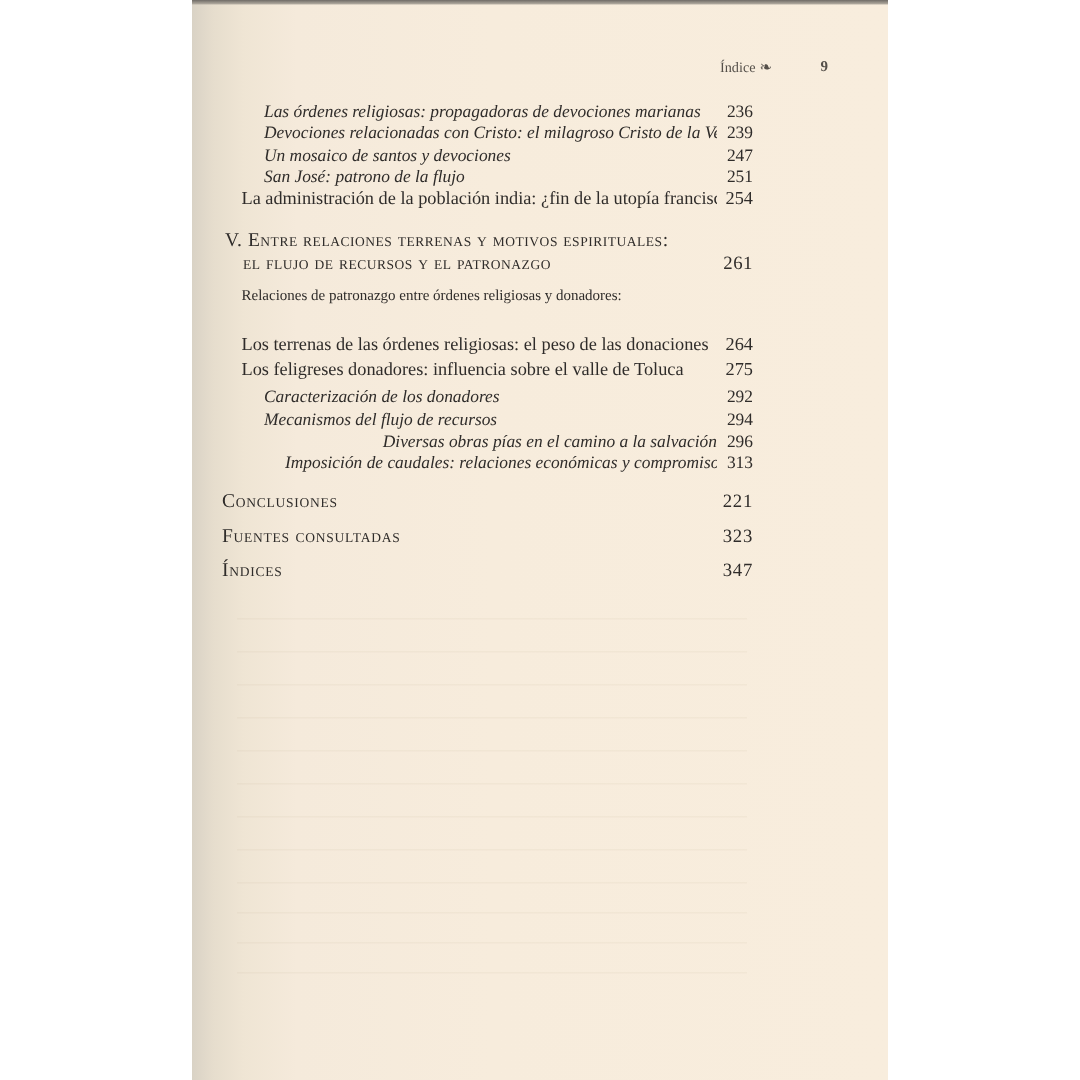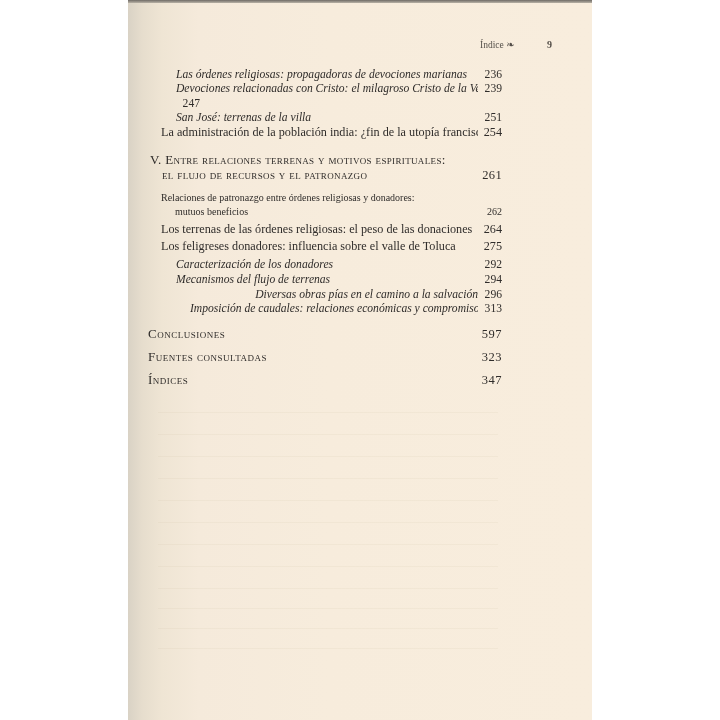--- a/index.html
+++ b/index.html
@@ -152,76 +152,73 @@
 
       <div class="entry it lvl-a" style="top:68px">
         <span class="label">Las órdenes religiosas: propagadoras de devociones marianas</span>
         <span class="pg" style="font-style:normal">236</span>
       </div>
       <div class="entry it lvl-a" style="top:82px">
         <span class="label">Devociones relacionadas con Cristo: el milagroso Cristo de la Veracruz</span>
         <span class="pg" style="font-style:normal">239</span>
       </div>
       <div class="entry it lvl-a" style="top:97px">
+        <span class="label">Un mosaico de santos y devociones</span>
         <span class="pg" style="font-style:normal">247</span>
       </div>
       <div class="entry it lvl-a" style="top:111px">
-        <span class="label">San José: terrenas de la villa</span>
+        <span class="label">San José: patrono de la flujo</span>
         <span class="pg" style="font-style:normal">251</span>
       </div>
       <div class="entry lvl-b" style="top:125px">
         <span class="label">La administración de la población india: ¿fin de la utopía franciscana?</span>
         <span class="pg">254</span>
       </div>
 
       <div class="chap" style="top:152px">
         <div>V. Entre relaciones terrenas y motivos espirituales:</div>
         <div class="chap-line2">
           <span>el flujo de recursos y el patronazgo</span>
           <span style="font-variant:normal;font-size:12.5px">261</span>
         </div>
       </div>
 
       <div class="wrap-entry" style="top:191px">
         <div>Relaciones de patronazgo entre órdenes religiosas y donadores:</div>
-        <div class="cont">
-          <span>mutuos beneficios</span>
-          <span>262</span>
-        </div>
       </div>
 
       <div class="entry lvl-b" style="top:222px">
         <span class="label">Los terrenas de las órdenes religiosas: el peso de las donaciones</span>
         <span class="pg">264</span>
       </div>
       <div class="entry lvl-b" style="top:239px">
         <span class="label">Los feligreses donadores: influencia sobre el valle de Toluca</span>
         <span class="pg">275</span>
       </div>
 
       <div class="entry it lvl-a" style="top:258px">
         <span class="label">Caracterización de los donadores</span>
         <span class="pg" style="font-style:normal">292</span>
       </div>
       <div class="entry it lvl-a" style="top:273px">
-        <span class="label">Mecanismos del flujo de terrenas</span>
+        <span class="label">Mecanismos del flujo de recursos</span>
         <span class="pg" style="font-style:normal">294</span>
       </div>
       <div class="entry it lvl-c" style="top:288px">
         <span class="label">Diversas obras pías en el camino a la salvación</span>
         <span class="pg" style="font-style:normal">296</span>
       </div>
       <div class="entry it lvl-c" style="top:302px">
         <span class="label">Imposición de caudales: relaciones económicas y compromiso piadoso</span>
         <span class="pg" style="font-style:normal">313</span>
       </div>
 
       <div class="back" style="top:326px">
         <span>Conclusiones</span>
-        <span style="font-variant:normal;font-size:12.5px">597</span>
+        <span style="font-variant:normal;font-size:12.5px">221</span>
       </div>
       <div class="back" style="top:349px">
         <span>Fuentes consultadas</span>
         <span style="font-variant:normal;font-size:12.5px">323</span>
       </div>
       <div class="back" style="top:372px">
         <span>Índices</span>
         <span style="font-variant:normal;font-size:12.5px">347</span>
       </div>
     </div>

